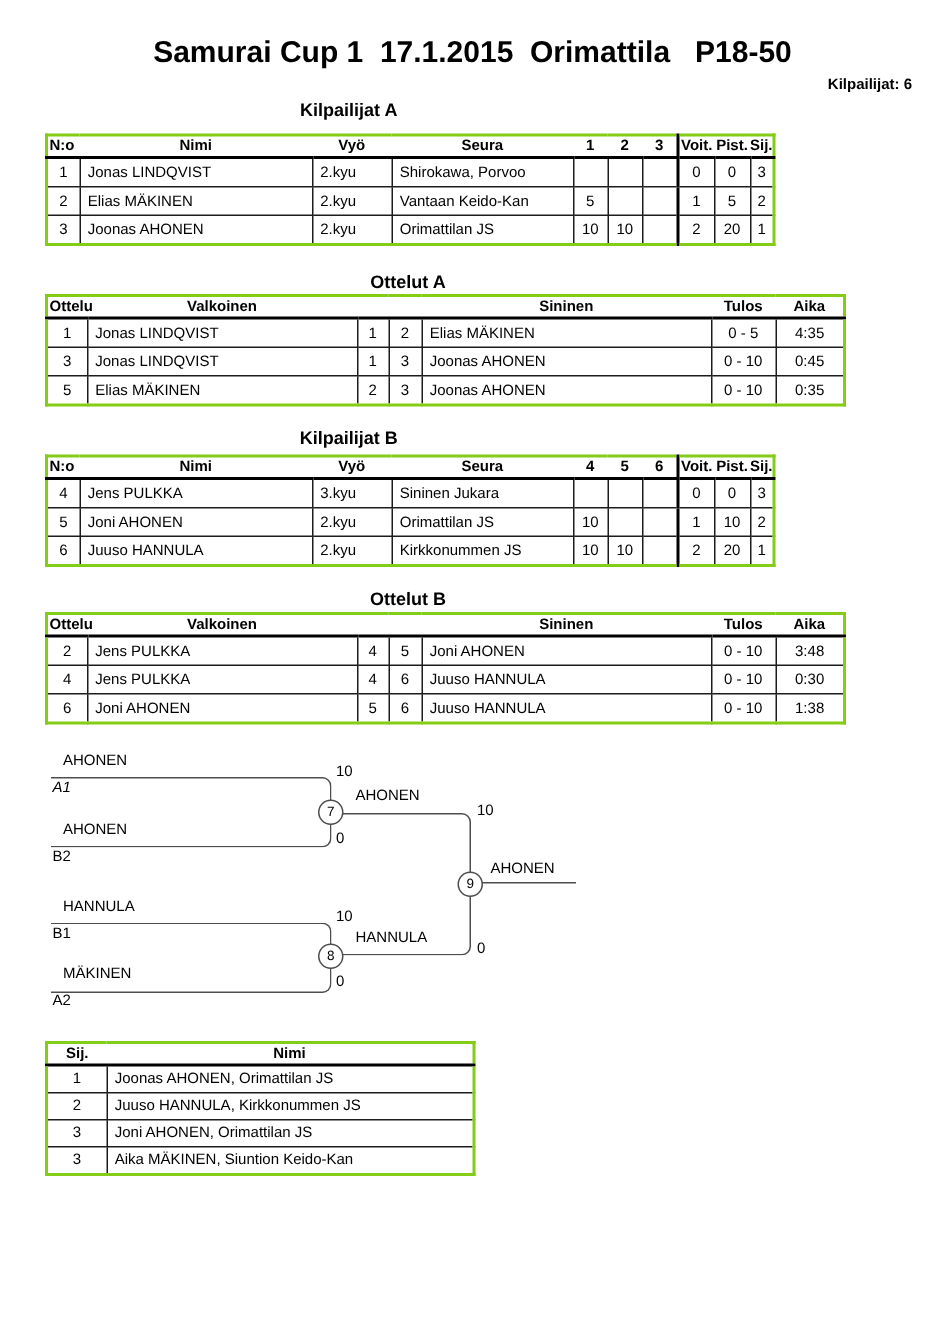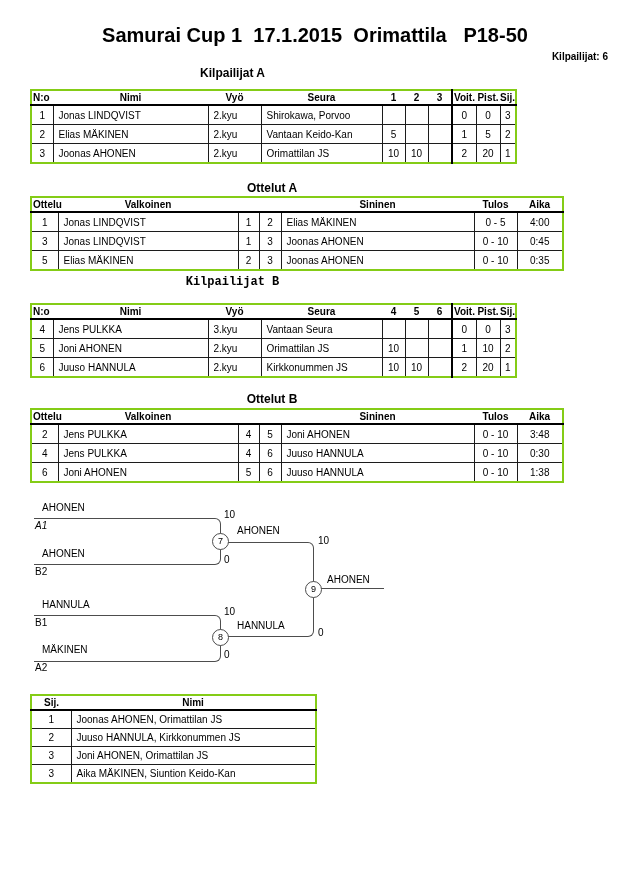--- a/index.html
+++ b/index.html
@@ -130,21 +130,21 @@
     </tr>
       </thead>
     <tbody>
       <tr>
         <td>1</td>
         <td class="tl">Jonas LINDQVIST</td>
         <td>1</td>
         <td>2</td>
         <td class="tl">Elias MÄKINEN</td>
         <td>0 - 5</td>
-        <td>4:00</td>
+        <td>4:35</td>
       </tr>
       <tr>
         <td>3</td>
         <td class="tl">Jonas LINDQVIST</td>
         <td>1</td>
         <td>3</td>
         <td class="tl">Joonas AHONEN</td>
         <td>0 - 10</td>
         <td>0:45</td>
       </tr>
@@ -153,21 +153,21 @@
         <td class="tl">Elias MÄKINEN</td>
         <td>2</td>
         <td>3</td>
         <td class="tl">Joonas AHONEN</td>
         <td>0 - 10</td>
         <td>0:35</td>
       </tr>
     </tbody>
   </table>
 
-  <div class="sec-heading" style="left:30px; top:275px; width:405px;font-family:Liberation Mono, monospace;">Kilpailijat B</div>
+  <div class="sec-heading" style="left:30px; top:285px; width:405px;">Kilpailijat B</div>
   <table class="t" style="left:30px; top:303px; width:485px;">
     <colgroup>
         <col style="width:22px">
         <col style="width:155px">
         <col style="width:53px">
         <col style="width:121px">
         <col style="width:23px">
         <col style="width:23px">
         <col style="width:24px">
         <col style="width:24px">
@@ -186,21 +186,21 @@
       <th class="thick">Voit.</th>
       <th>Pist.</th>
       <th>Sij.</th>
     </tr>
       </thead>
     <tbody>
       <tr>
         <td>4</td>
         <td class="tl">Jens PULKKA</td>
         <td class="tl">3.kyu</td>
-        <td class="tl">Vantaan Seura</td>
+        <td class="tl">Sininen Jukara</td>
         <td></td>
         <td></td>
         <td></td>
         <td class="thick">0</td>
         <td>0</td>
         <td>3</td>
       </tr>
       <tr>
         <td>5</td>
         <td class="tl">Joni AHONEN</td>

